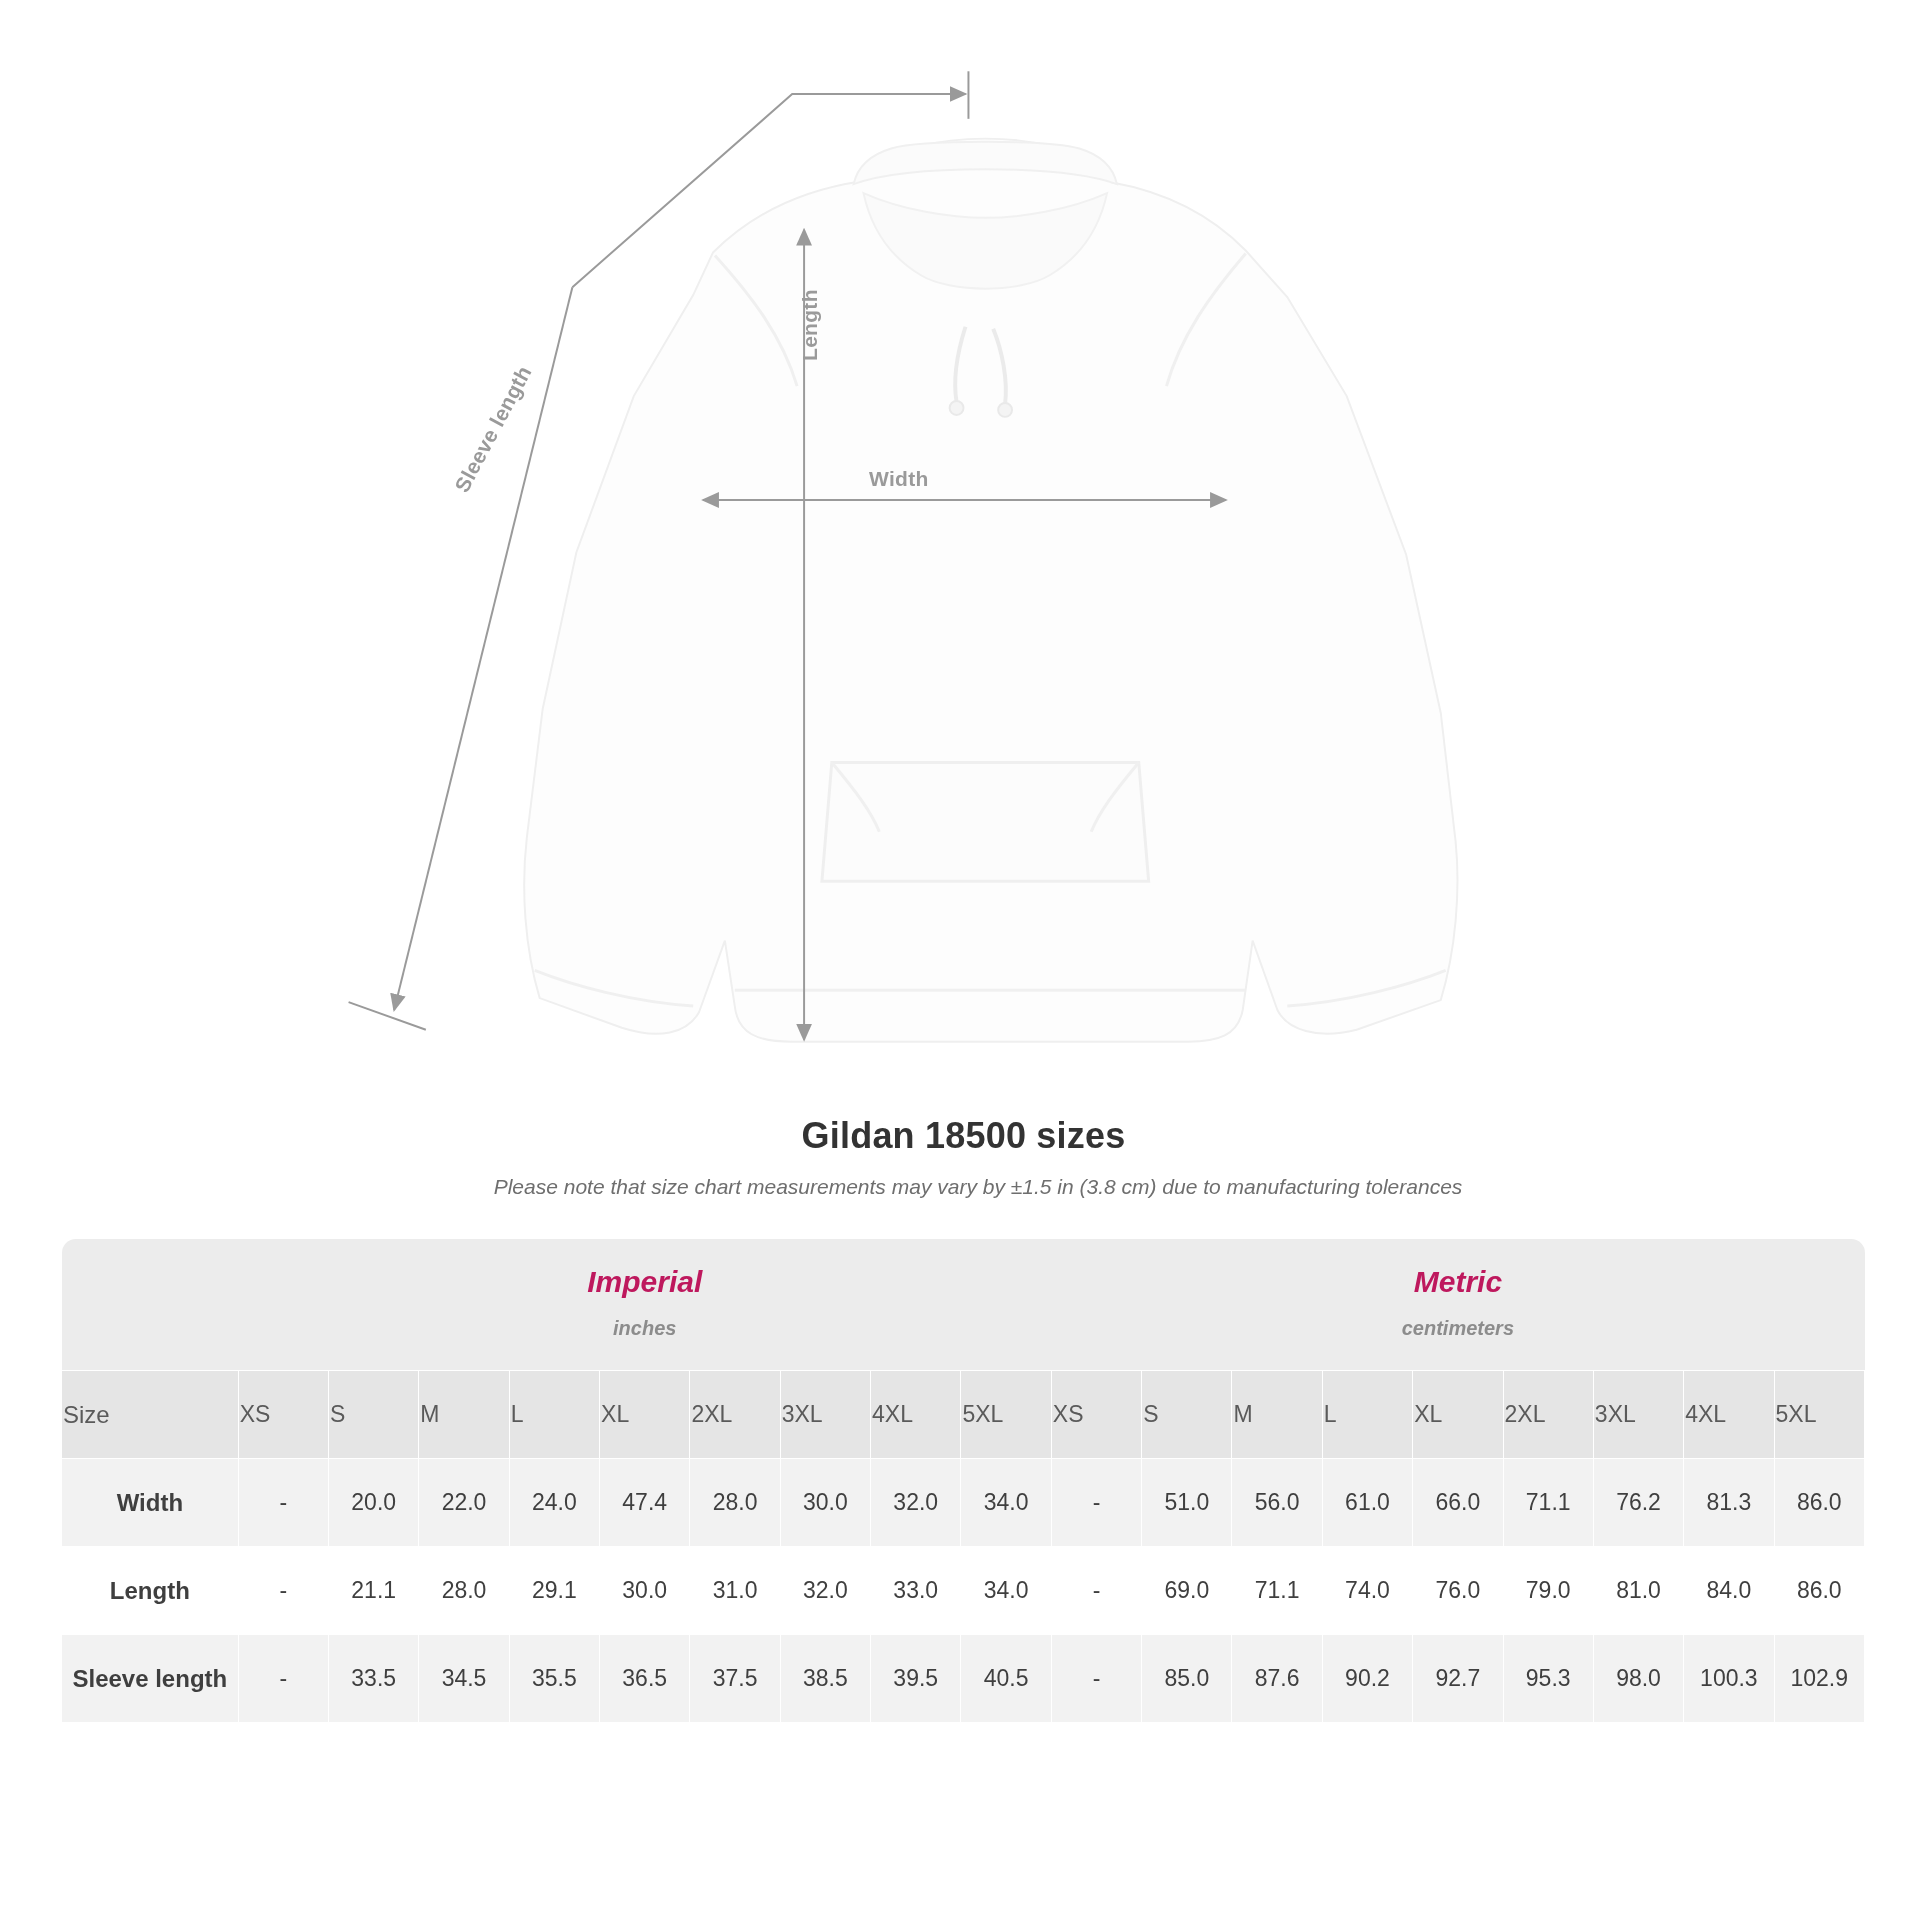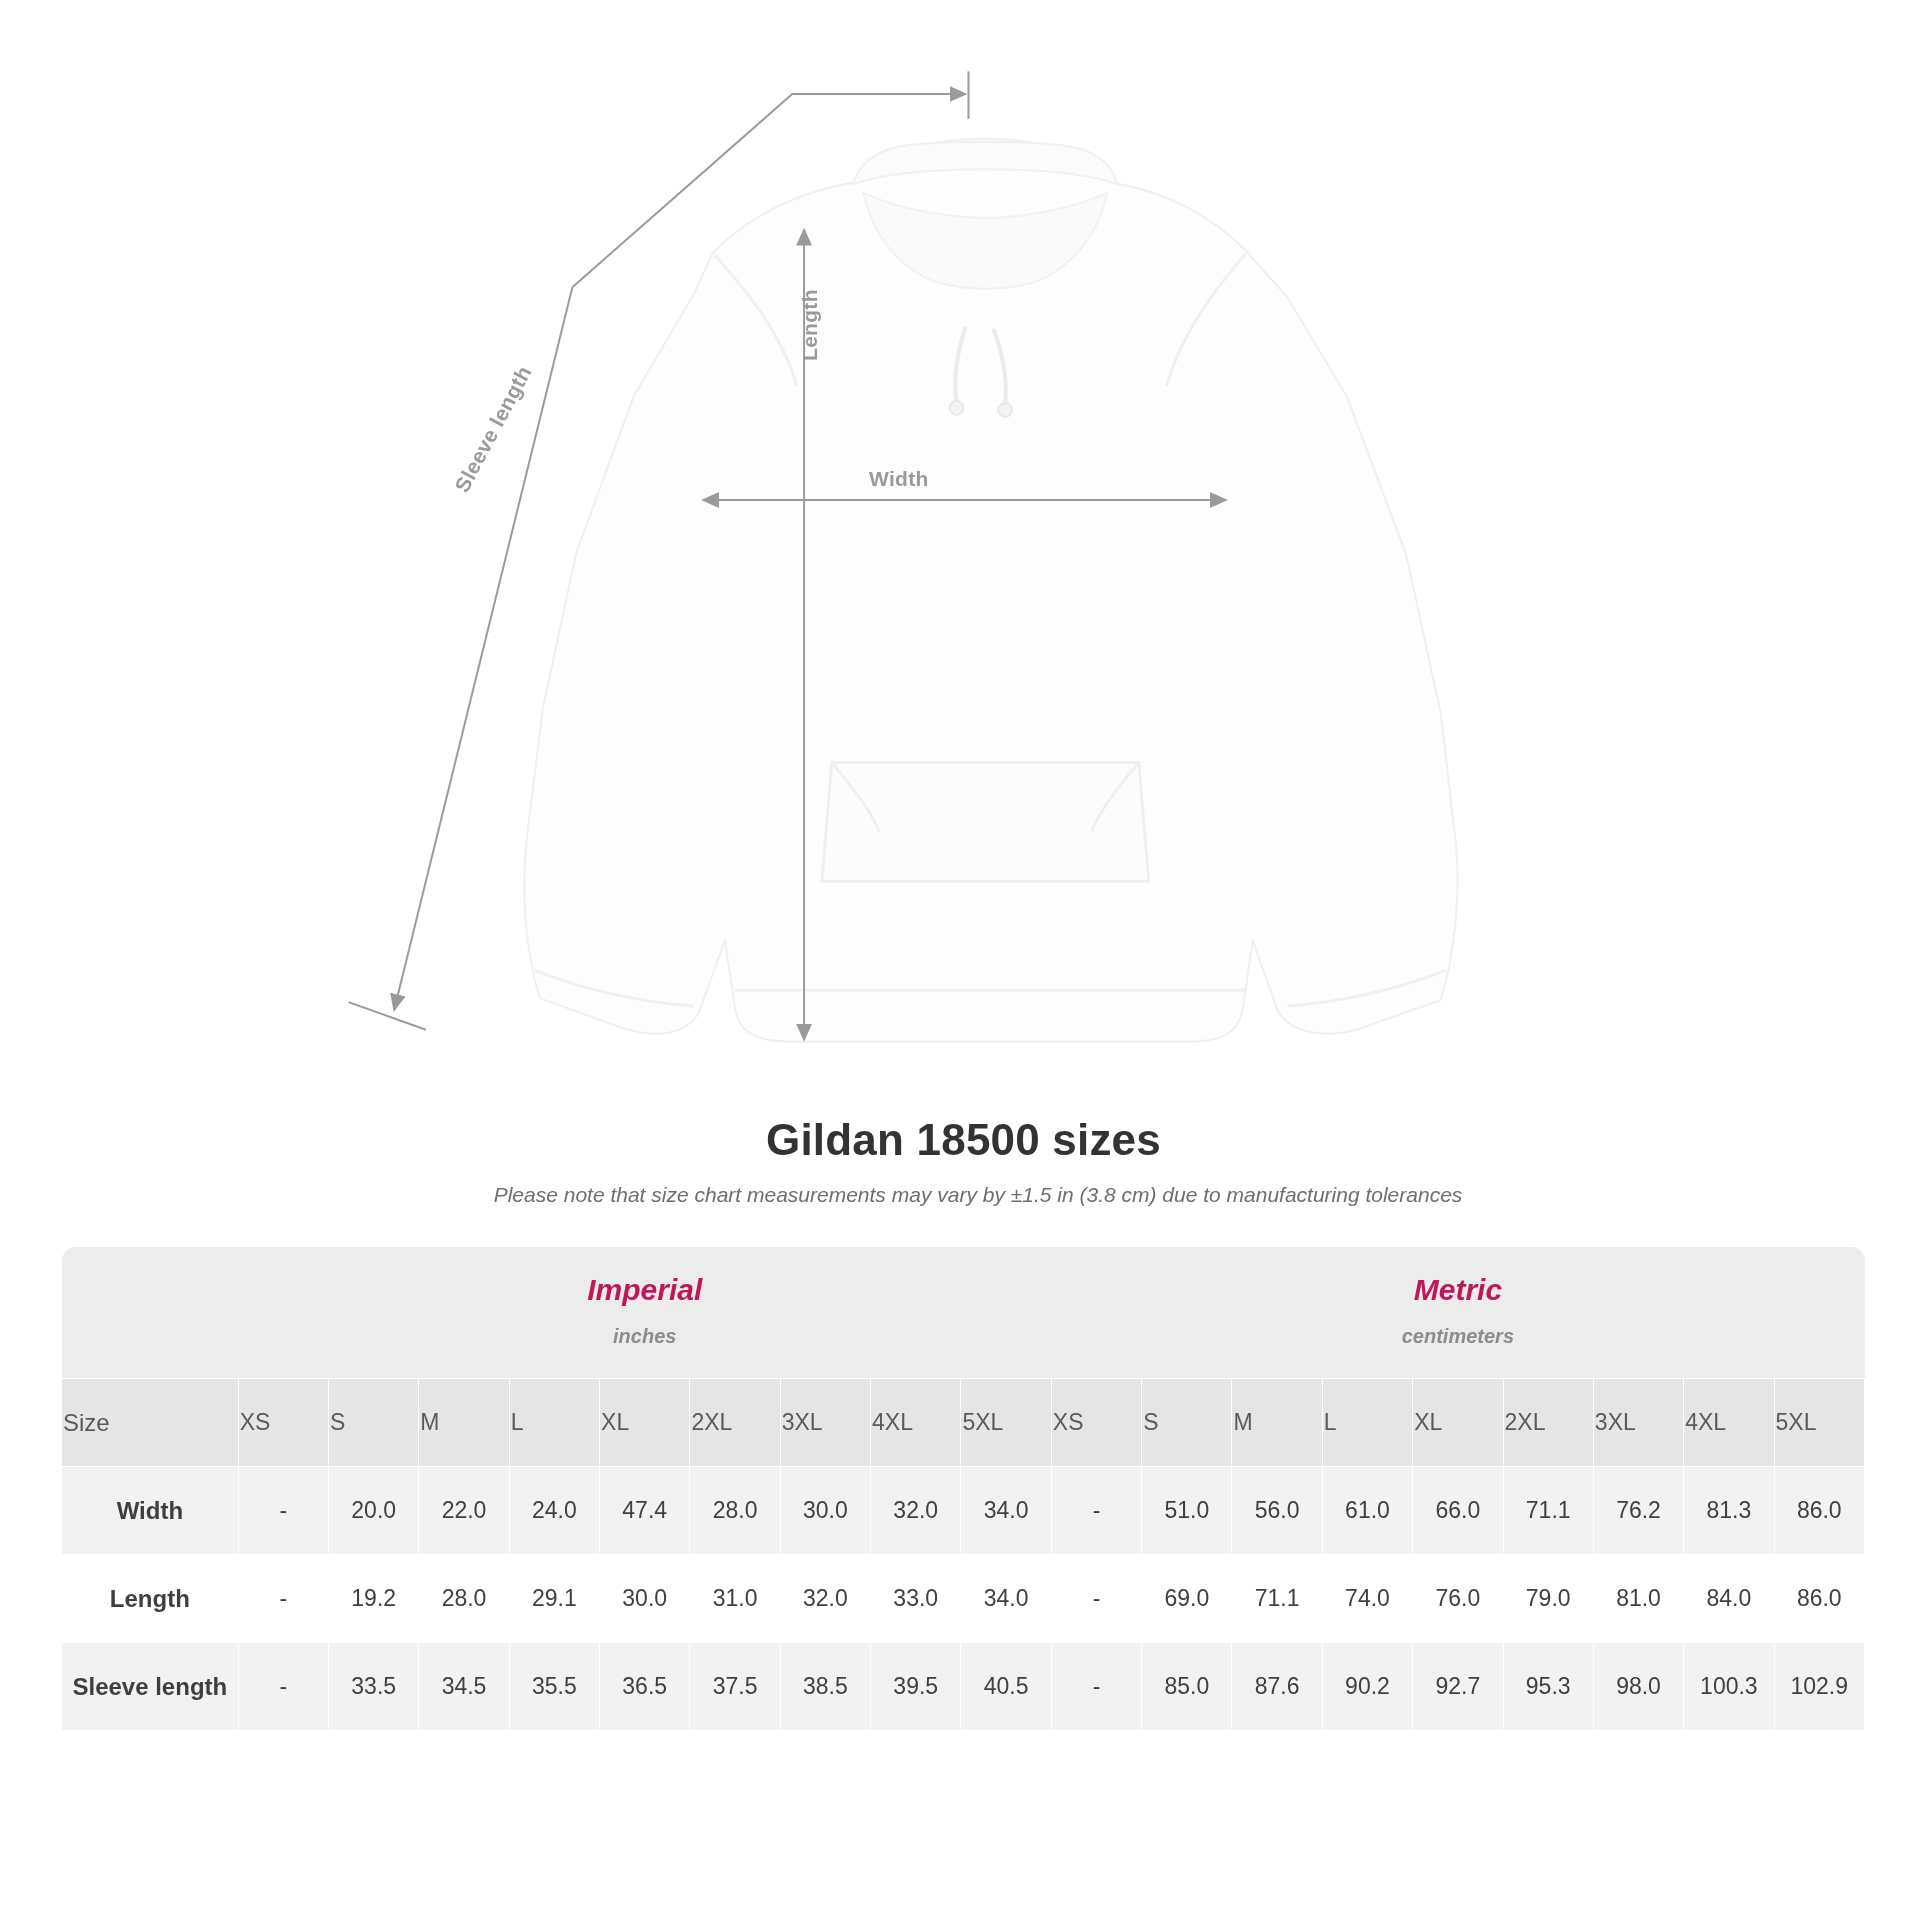--- a/index.html
+++ b/index.html
@@ -55,21 +55,21 @@
     transform: rotate(-62deg);
     transform-origin: left top;
   }
 
   
   .title-block {
     text-align: center;
     margin-top: 6px;
   }
   .chart-title {
-    font-size: 44px;
+    font-size: 36px;
     font-weight: bold;
     color: #333333;
     margin: 0;
     letter-spacing: 0.2px;
   }
   .chart-note {
     font-size: 21px;
     font-style: italic;
     color: #6e6e6e;
     margin-top: 18px;
@@ -324,21 +324,21 @@
           <td>66.0</td>
           <td>71.1</td>
           <td>76.2</td>
           <td>81.3</td>
           <td>86.0</td>
         </tr>
 
         <tr class="data-row">
           <td class="rowlabel">Length</td>
           <td>-</td>
-          <td>19.2</td>
+          <td>21.1</td>
           <td>28.0</td>
           <td>29.1</td>
           <td>30.0</td>
           <td>31.0</td>
           <td>32.0</td>
           <td>33.0</td>
           <td>34.0</td>
           <td>-</td>
           <td>69.0</td>
           <td>71.1</td>

